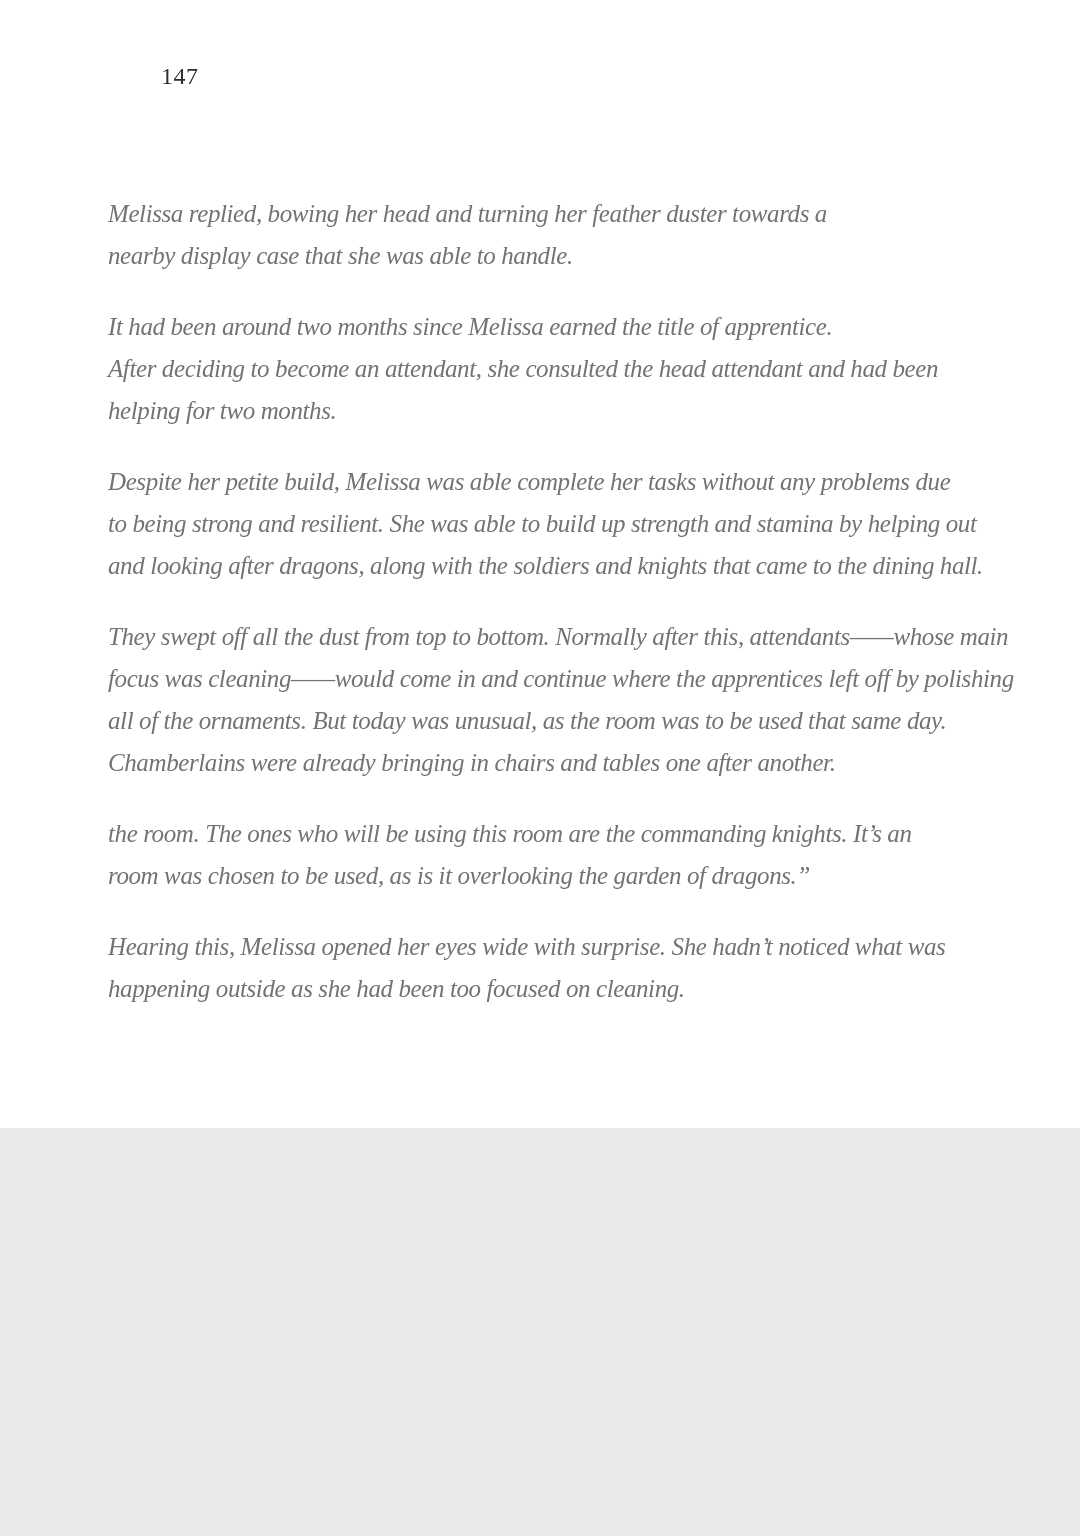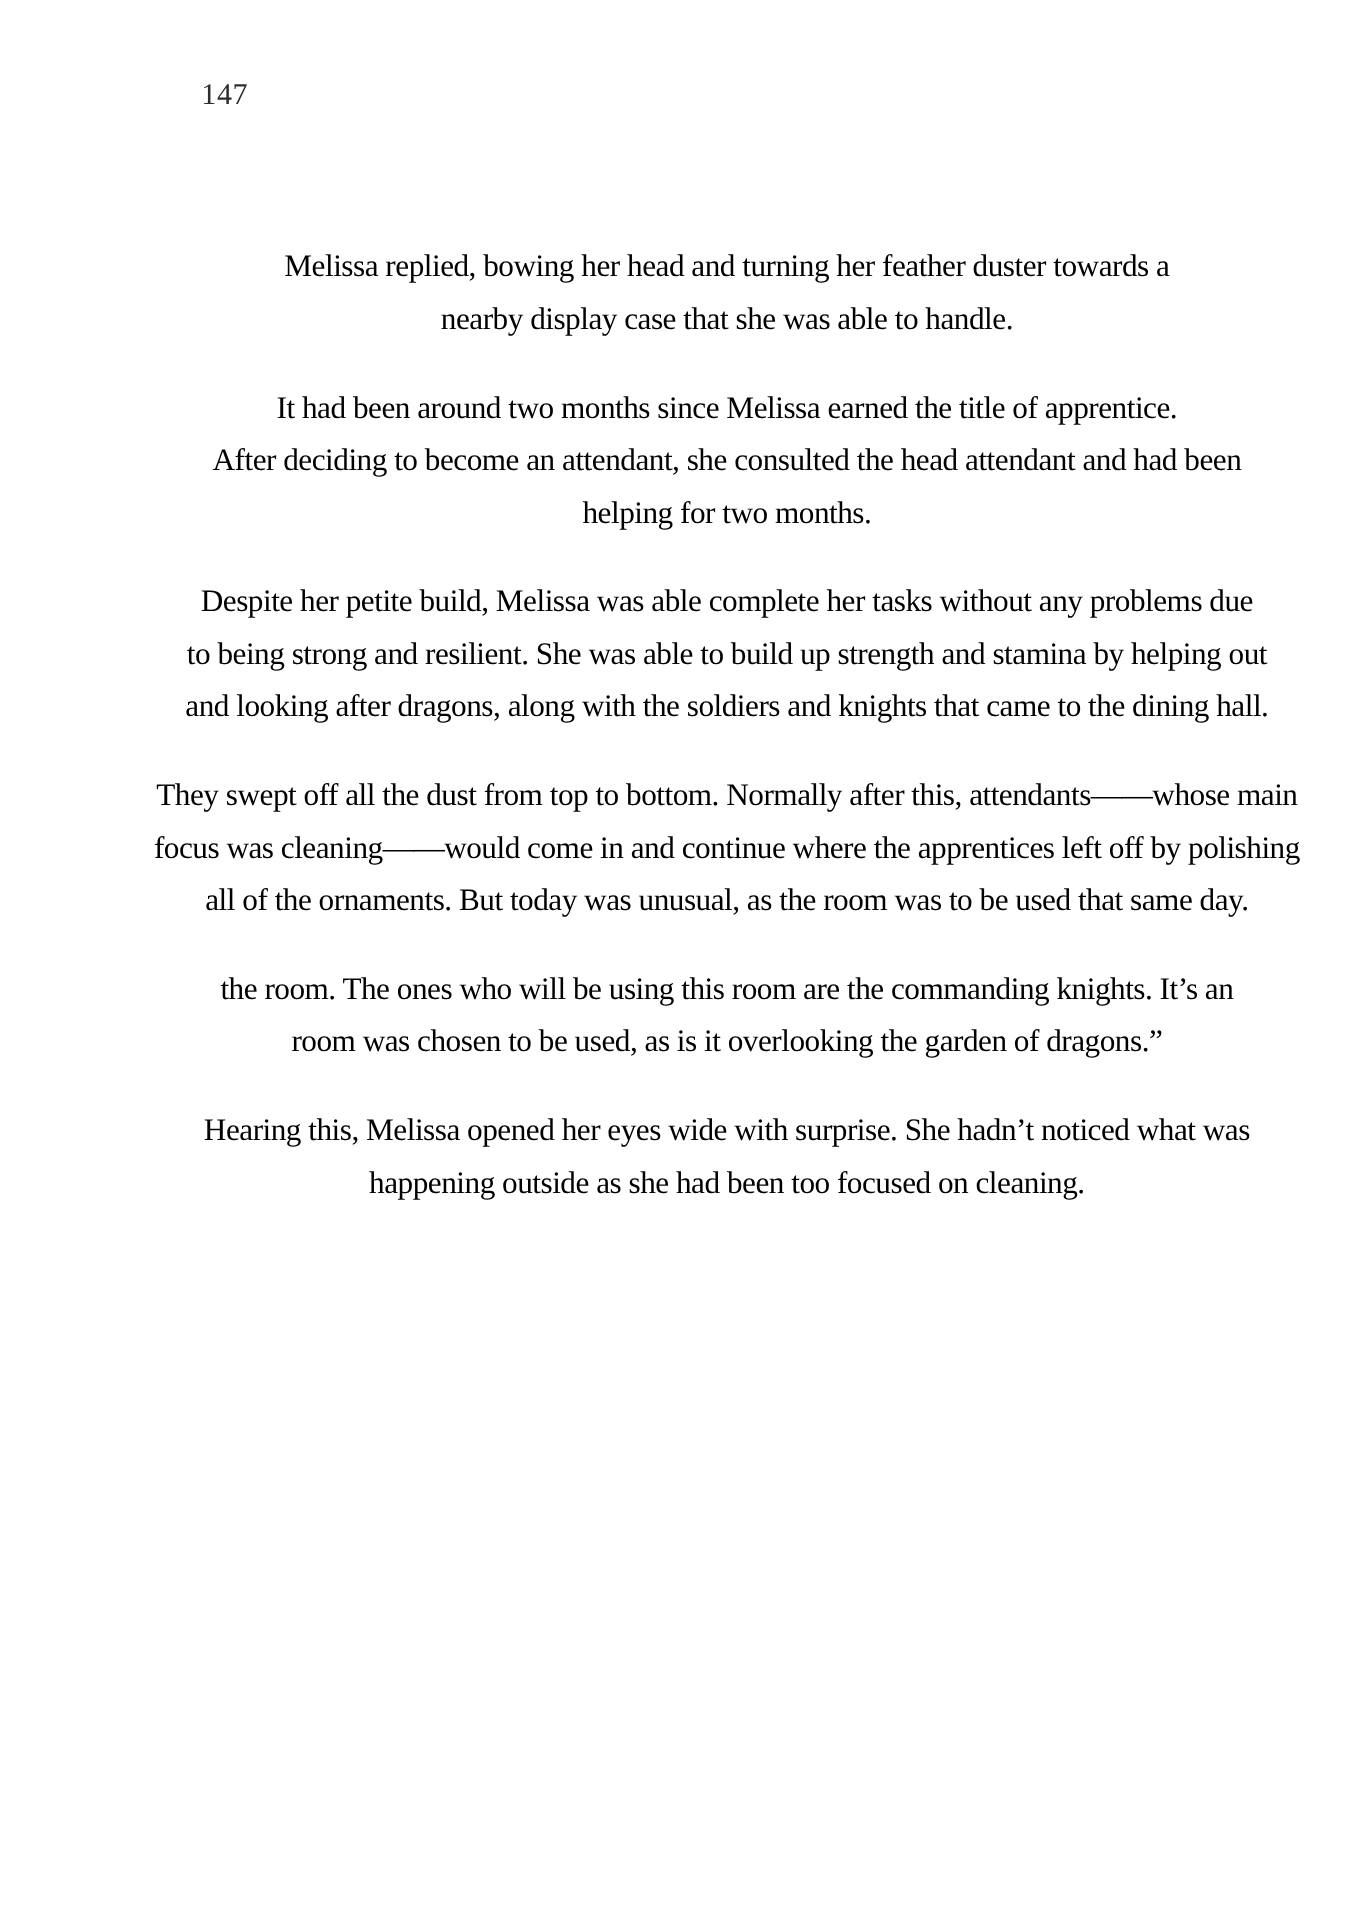--- a/index.html
+++ b/index.html
@@ -3,50 +3,50 @@
 <meta charset="utf-8">
 <style>
   html, body {
     margin: 0;
     padding: 0;
     background: #e9e9e9;
   }
   .page {
     position: relative;
     width: 1080px;
-    height: 1536px;
+    height: 1128px;
     margin: 0 auto;
     background: #ffffff;
     overflow: hidden;
     font-family: "Liberation Serif", "DejaVu Serif", serif;
-    text-align: center;
   }
   .page-number {
     position: absolute;
     top: 60px;
     left: 161px;
     font-size: 24px;
     line-height: 32px;
     font-style: normal;
     color: #2e2e2e;
     letter-spacing: 0.5px;
   }
   .body-text {
     position: absolute;
     top: 193px;
     left: 108px;
     width: 935px;
   }
   .body-text p {
-    margin: 0 0 29px 12px;
+    margin: 0 0 29px 0;
     padding: 0;
+    font-style: italic;
     font-size: 25px;
     line-height: 42px;
     letter-spacing: -0.4px;
-    color: #000000;
+    color: #737373;
   }
   .body-text .line {
     display: block;
     white-space: nowrap;
   }
 </style>
 </head>
 <body>
 
 <div class="page">
@@ -69,20 +69,21 @@
     <p>
       <span class="line">Despite her petite build, Melissa was able complete her tasks without any problems due</span>
       <span class="line">to being strong and resilient. She was able to build up strength and stamina by helping out</span>
       <span class="line">and looking after dragons, along with the soldiers and knights that came to the dining hall.</span>
     </p>
 
     <p>
       <span class="line">They swept off all the dust from top to bottom. Normally after this, attendants——whose main</span>
       <span class="line">focus was cleaning——would come in and continue where the apprentices left off by polishing</span>
       <span class="line">all of the ornaments. But today was unusual, as the room was to be used that same day.</span>
+      <span class="line">Chamberlains were already bringing in chairs and tables one after another.</span>
     </p>
 
     <p>
       <span class="line">the room. The ones who will be using this room are the commanding knights. It’s an</span>
       <span class="line">room was chosen to be used, as is it overlooking the garden of dragons.”</span>
     </p>
 
     <p>
       <span class="line">Hearing this, Melissa opened her eyes wide with surprise. She hadn’t noticed what was</span>
       <span class="line">happening outside as she had been too focused on cleaning.</span>

